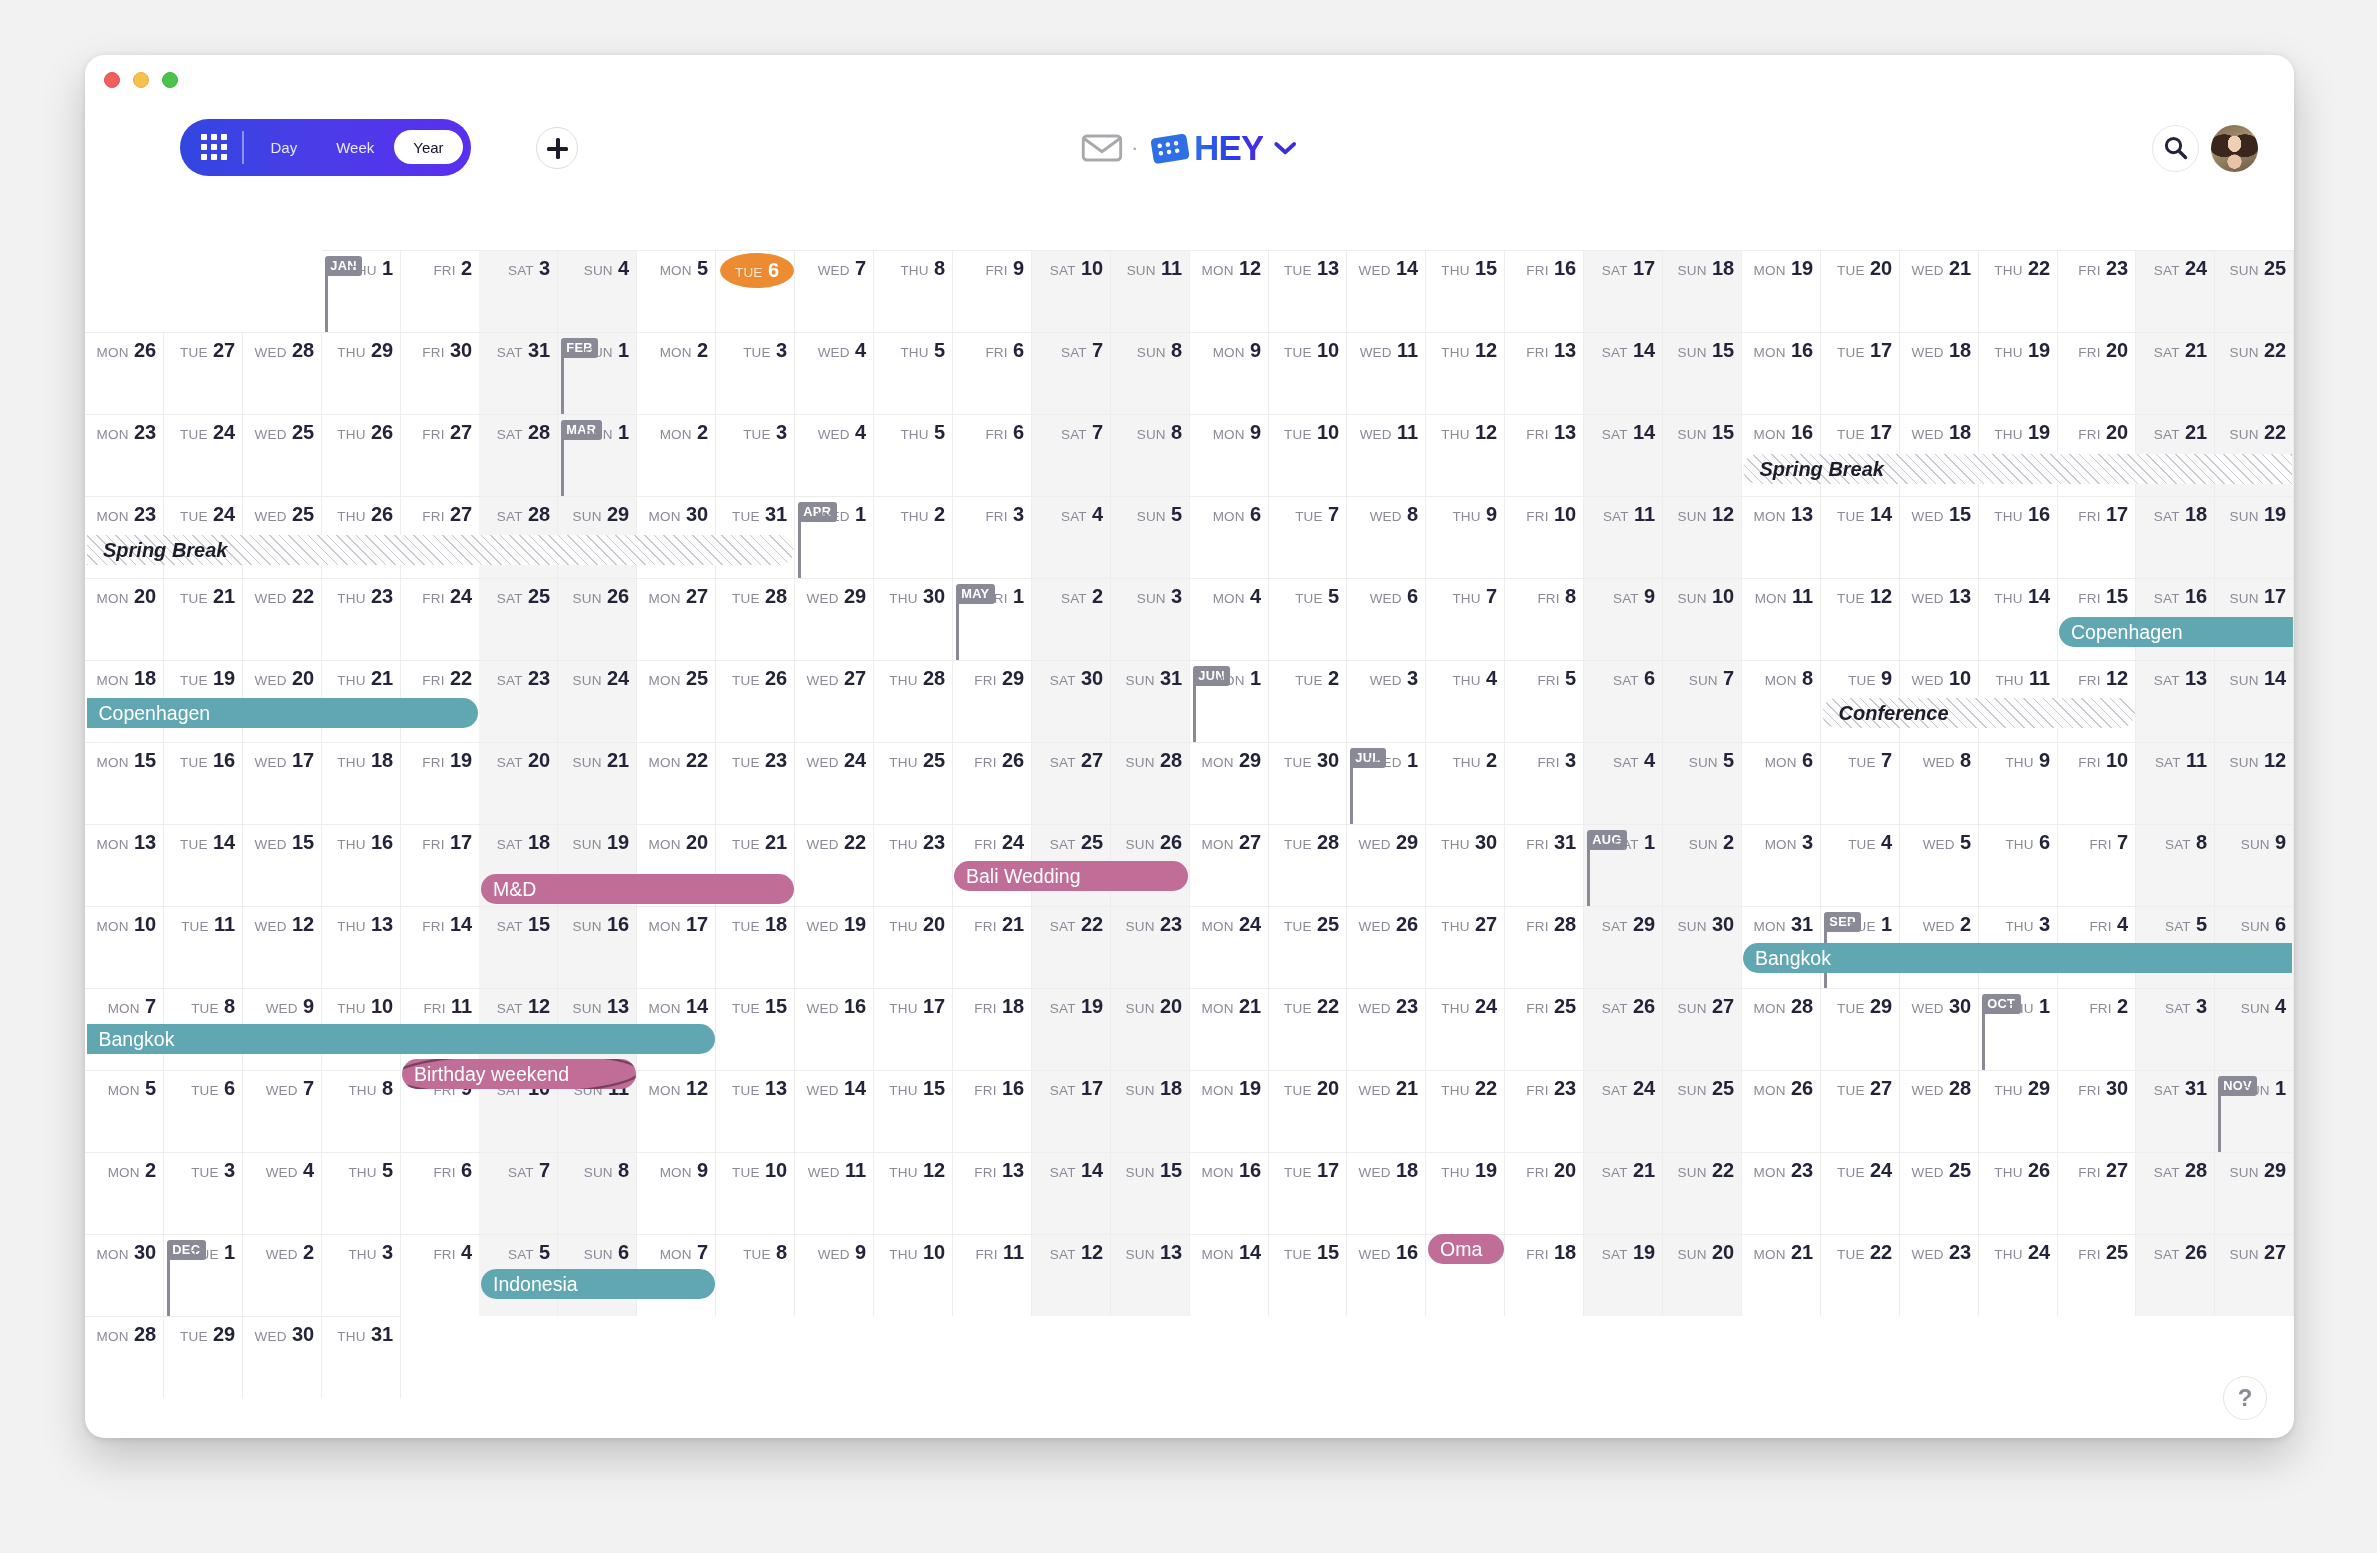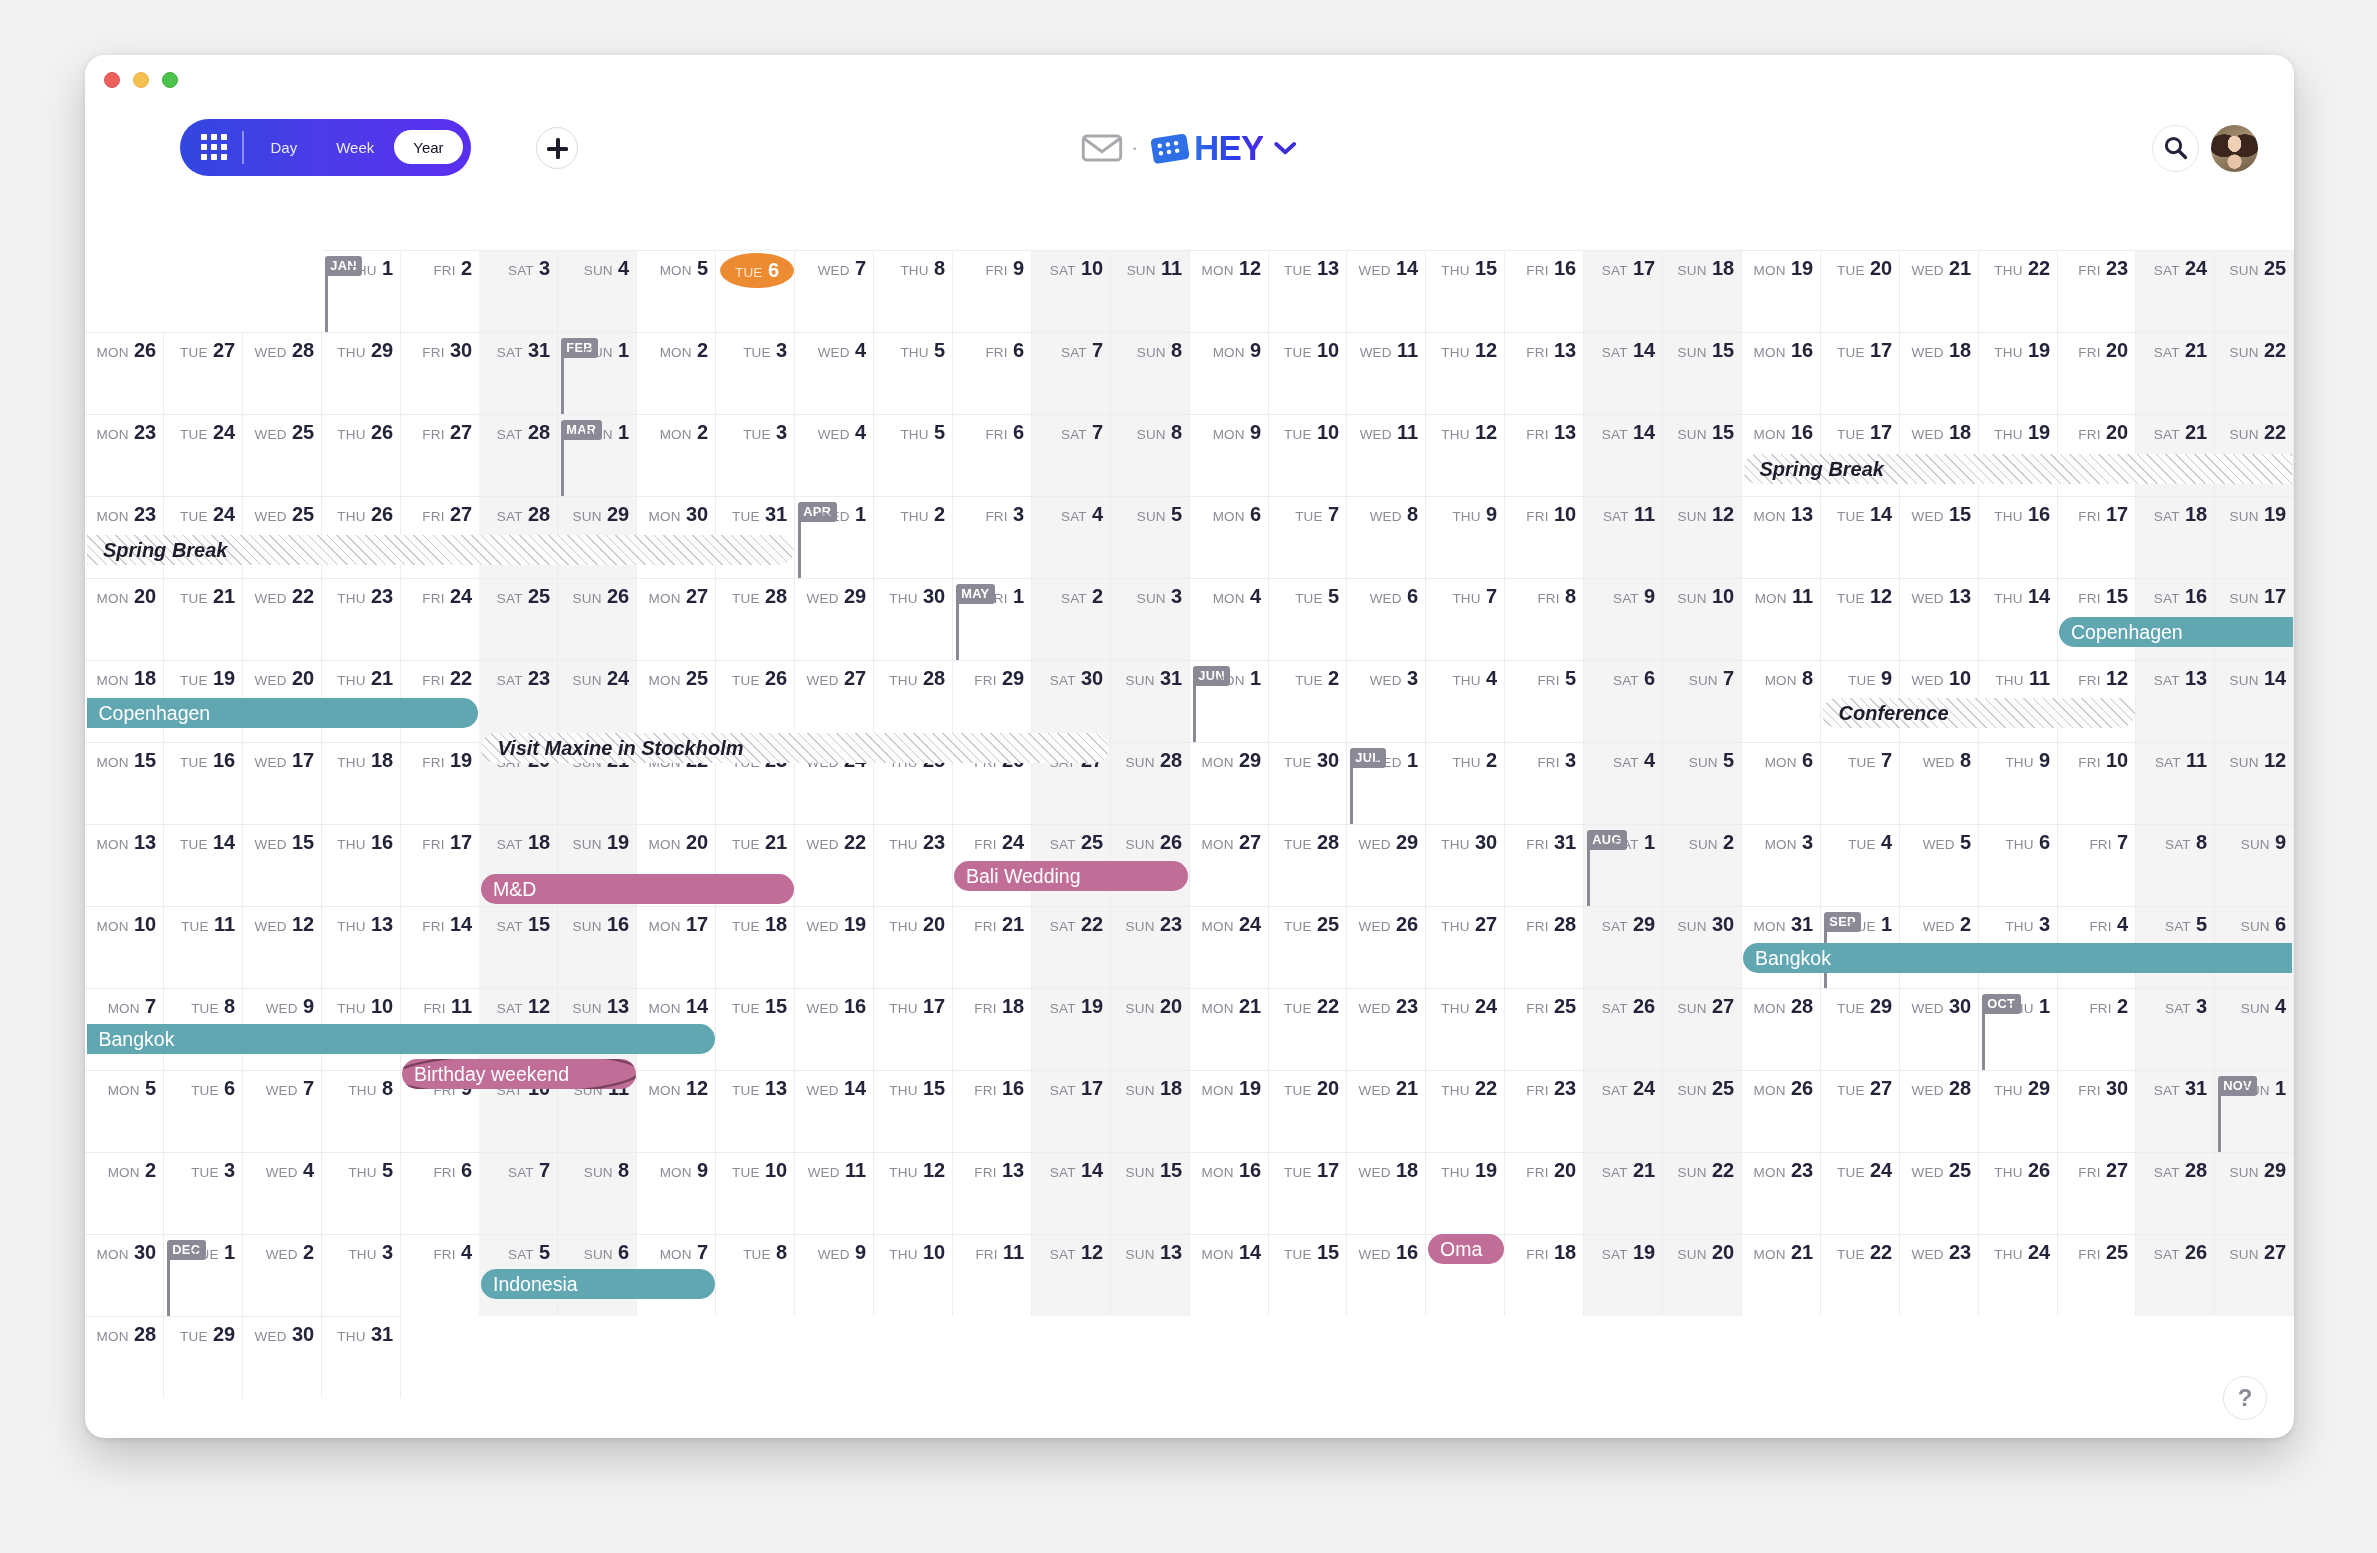--- a/index.html
+++ b/index.html
@@ -2467,21 +2467,20 @@
               <span class="dow">THU</span>
               <span class="dnum">31</span>
             </span>
           </div>
         </div>
         <div class="ev hatch r-left" style="left: 1658px; width: 549px; top: 204px;">Spring Break</div>
         <div class="ev hatch r-right" style="left: 1.5px; width: 707px; top: 285px;">Spring Break</div>
         <div class="ev teal r-left" style="left: 1974px; width: 234px; top: 367px;">Copenhagen</div>
         <div class="ev teal r-right" style="left: 1.5px; width: 391px; top: 448px;">Copenhagen</div>
         <div class="ev hatch r-left r-right" style="left: 1737px; width: 313px; top: 448px;">Conference</div>
-        <div class="ev hatch r-left r-right" style="left: 396px; width: 628px; top: 483px;">Visit Maxine in Stockholm</div>
         <div class="ev pink r-left r-right" style="left: 396px; width: 313px; top: 611px; margin-top: 13px;">M&amp;D</div>
         <div class="ev pink r-left r-right" style="left: 869px; width: 234px; top: 611px;">Bali Wedding</div>
         <div class="ev teal r-left" style="left: 1658px; width: 549px; top: 693px;">Bangkok</div>
         <div class="ev teal r-right" style="left: 1.5px; width: 628px; top: 774px;">Bangkok</div>
         <div class="ev pink r-left r-right circled" style="left: 317px; width: 234px; top: 809px;">Birthday weekend</div>
         <div class="ev pink r-left r-right" style="left: 1343px; width: 76px; top: 984px;">Oma</div>
         <div class="ev teal r-left r-right" style="left: 396px; width: 234px; top: 1019px;">Indonesia</div>
       </div>
     <div class="helpbtn">?</div>
   </div>

